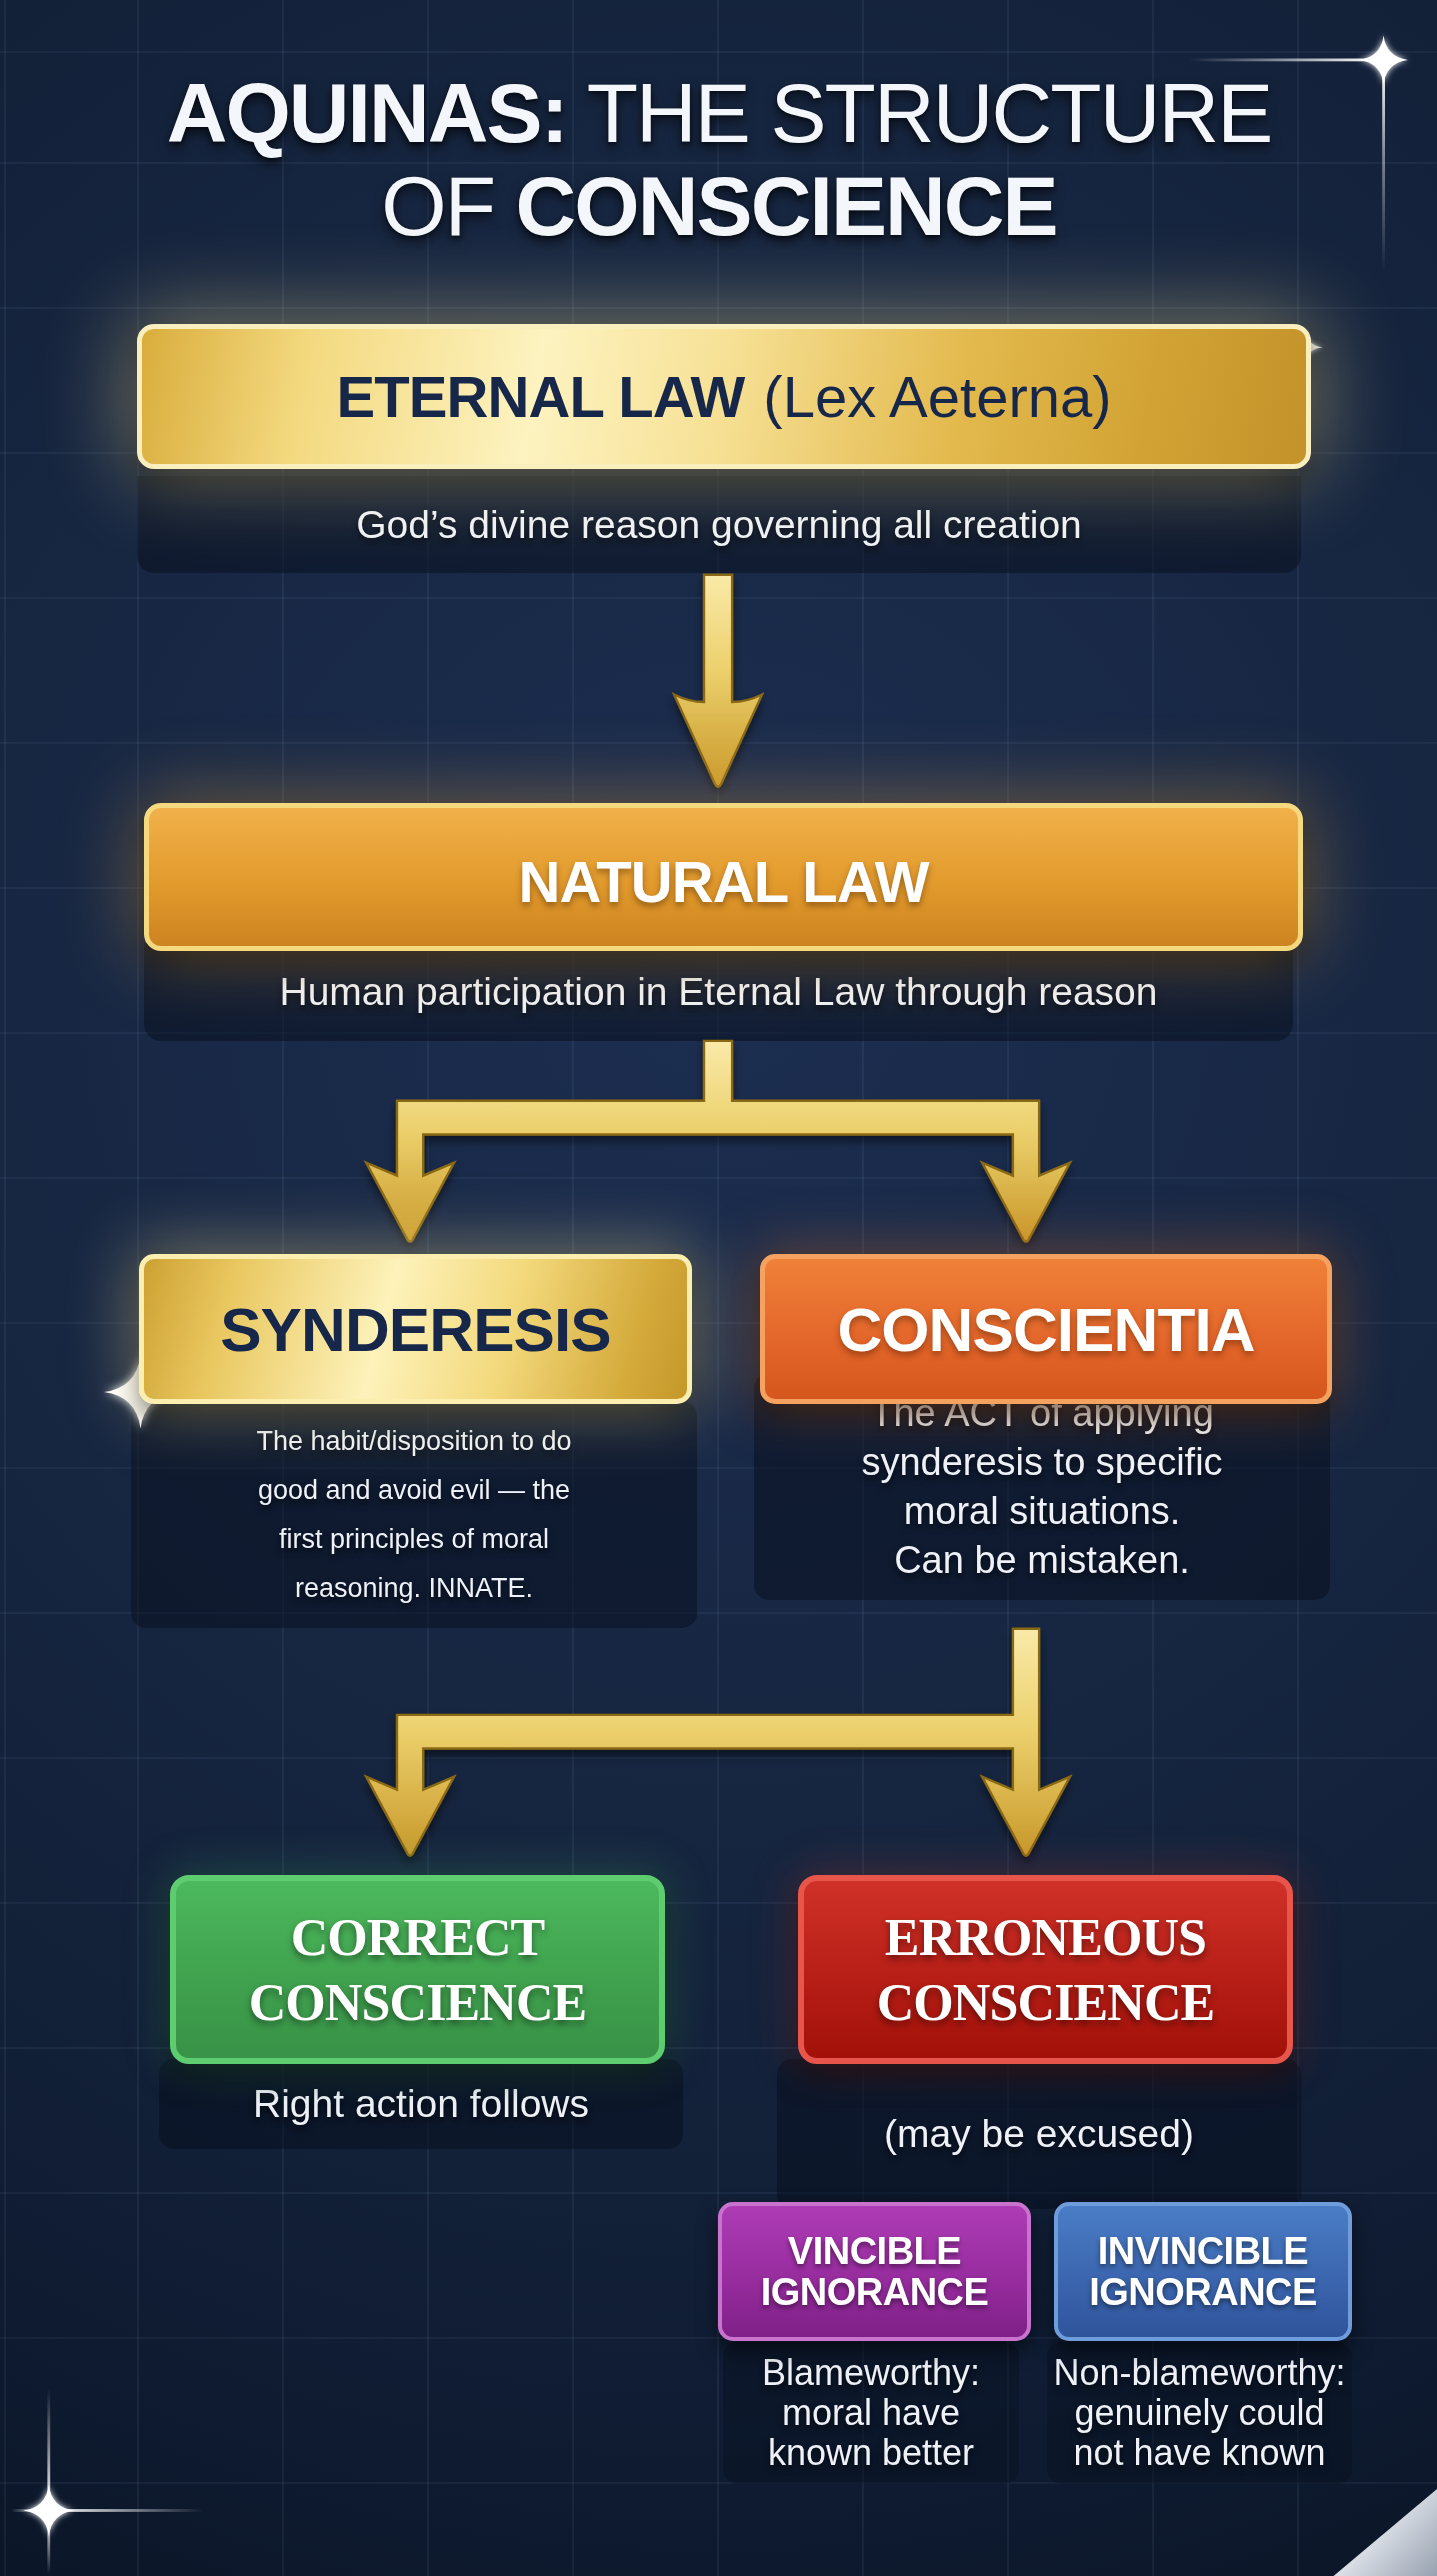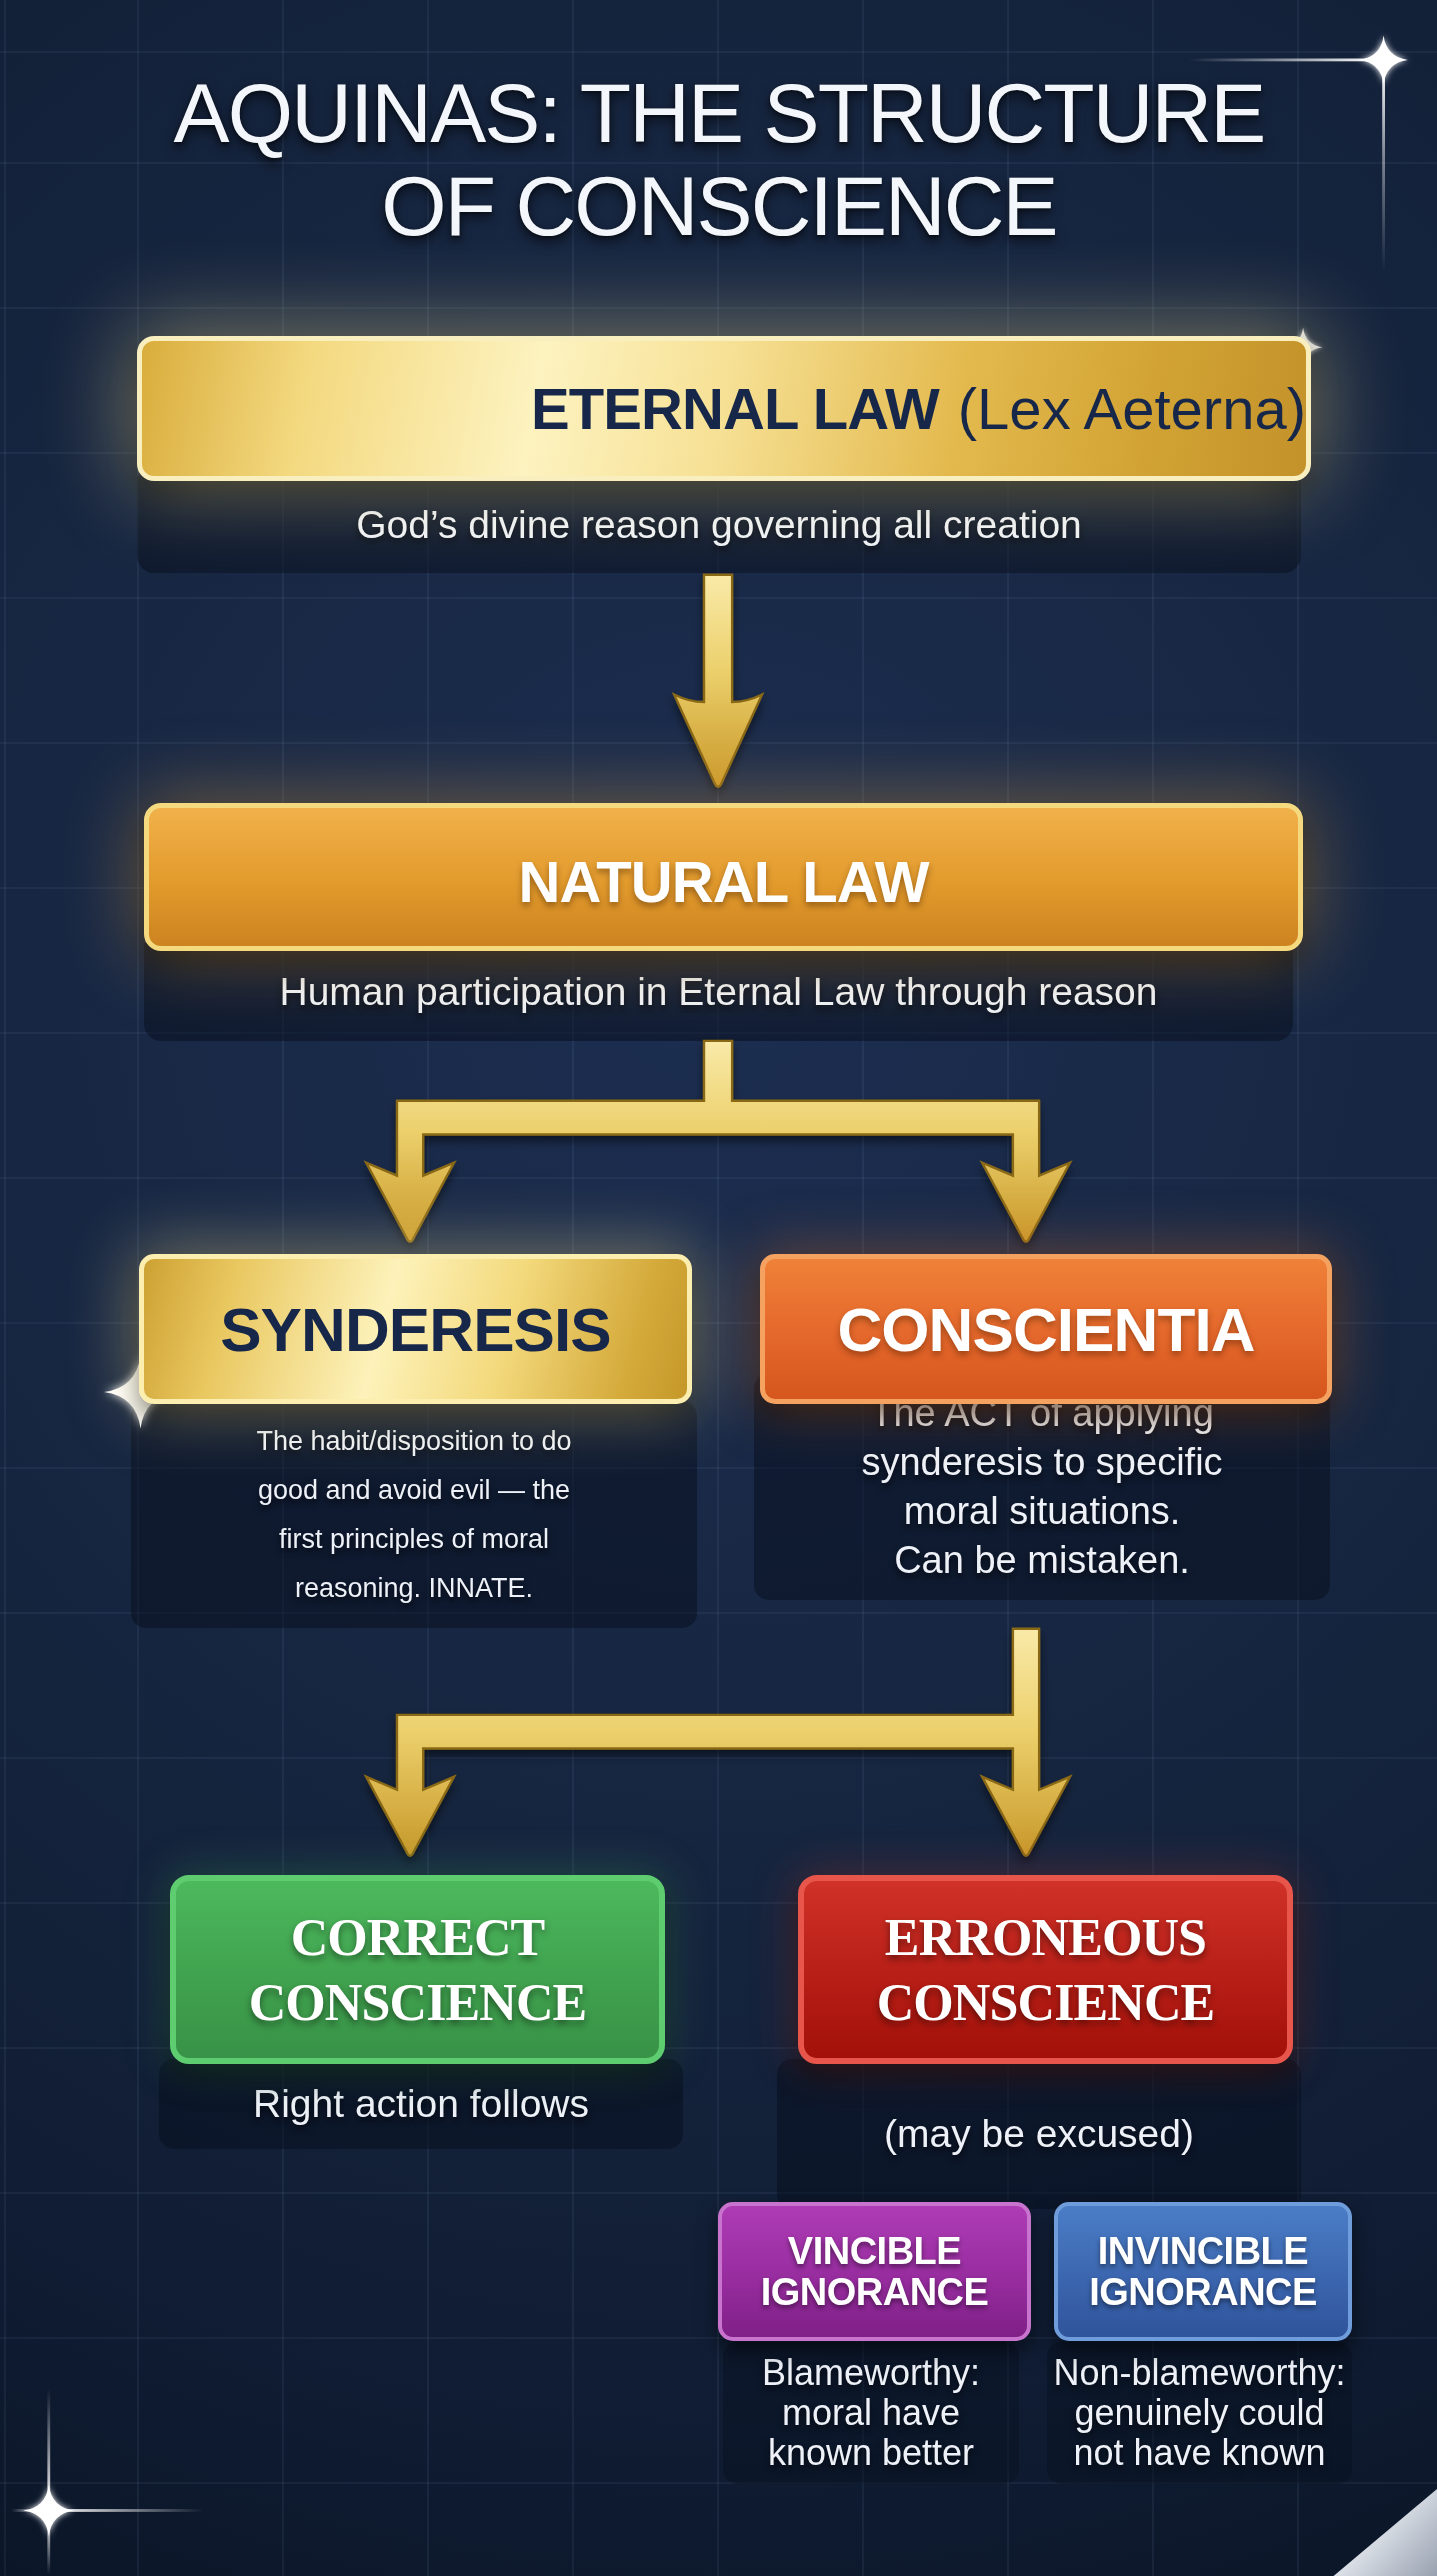--- a/index.html
+++ b/index.html
@@ -12,33 +12,33 @@
       radial-gradient(120% 68% at 50% 38%, #1c2e51 0%, #16253f 50%, #101d34 80%, #0b1628 100%);
     background-position:137px 0, 0 53px, 0 0;
   }
   .abs{position:absolute;}
   svg.overlay{position:absolute;left:0;top:0;width:1438px;height:2576px;z-index:3;pointer-events:none;}
 
   
   .title{left:0;top:67px;width:1438px;text-align:center;color:#f3f6fa;font-size:84px;
     line-height:93px;font-weight:400;letter-spacing:-1.9px;z-index:2;
     text-shadow:0 5.6px 11.2px rgba(0,0,0,.6),0 1.9px 3.7px rgba(0,0,0,.5);}
-  .strong{font-weight:400;}
+  .strong{font-weight:700;}
 
   
   .box{position:absolute;display:flex;flex-direction:column;align-items:center;justify-content:center;
     border-radius:17px;z-index:4;text-align:center;}
   .law-label{display:flex;align-items:baseline;gap:19px;white-space:nowrap;}
   .lbl-strong{font-weight:700;letter-spacing:-0.9px;}
   .lbl-latin{font-weight:400;}
 
-  .eternal{left:137px;top:336px;width:1164px;height:135px;
+  .eternal{left:137px;top:324px;width:1164px;height:135px;
     background:linear-gradient(100deg,#d9ad3c 0%,#f3d87e 14%,#fdf3c0 34%,#f6e094 50%,#e3b94d 70%,#d2a334 86%,#c3922a 100%);
     border:5.6px solid #f9efbe;
-    box-shadow:0 0 84px 9.4px rgba(252,230,150,.42),0 11.2px 26px rgba(0,0,0,.55);align-items:flex-end;}
+    box-shadow:0 0 84px 9.4px rgba(252,230,150,.42),0 11.2px 26px rgba(0,0,0,.55);}
   .eternal .law-label{font-size:58px;color:#17274a;}
 
   .natural{left:144px;top:803px;width:1149px;height:138px;
     background:linear-gradient(180deg,#f1b14a 0%,#e29a2c 55%,#cd8320 100%);
     border:5.6px solid #f4d97e;
     box-shadow:0 0 75px 7.5px rgba(245,175,70,.38),0 11.2px 26px rgba(0,0,0,.55);}
   .natural .law-label{font-size:58px;color:#ffffff;text-shadow:0 3.7px 6.6px rgba(70,35,0,.45);margin-top:8px;}
 
   .synd{left:139px;top:1254px;width:543px;height:140px;
     background:linear-gradient(105deg,#cda133 0%,#e9c75f 16%,#fdf2ba 44%,#f3d97c 66%,#d5ab3c 88%,#c59729 100%);

